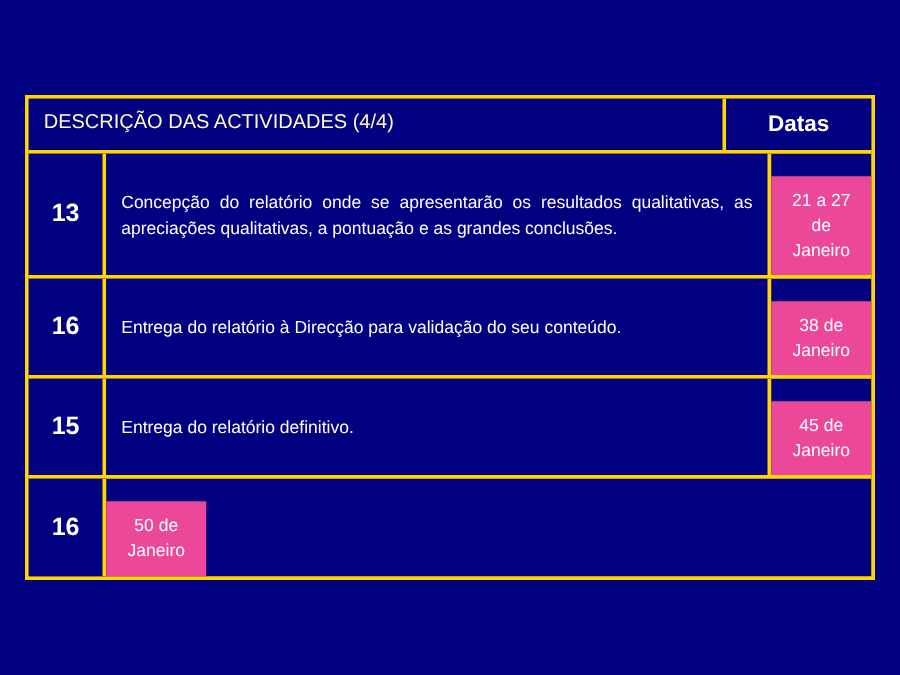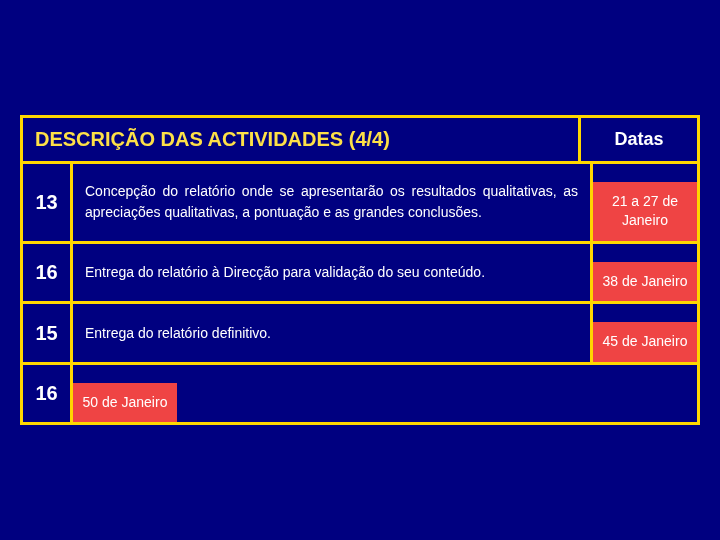--- a/index.html
+++ b/index.html
@@ -21,23 +21,23 @@
       display: flex;
       border-bottom: 3px solid #FFD700;
     }
     .header-main {
       flex: 1;
       background: #000080;
       padding: 10px 12px;
       border-right: 3px solid #FFD700;
     }
     .header-title {
-      color: #fde047;
-      font-size: 20px;
-      font-weight: bold;
+      color: #fef9c3;
+      font-size: 16px;
+      font-weight: normal;
     }
     .header-dates {
       width: 116px;
       background: #000080;
       padding: 10px 8px;
       display: flex;
       align-items: center;
       justify-content: center;
     }
     .header-dates-label {
@@ -46,21 +46,21 @@
       font-weight: bold;
     }
     .data-row {
       display: flex;
       border-bottom: 3px solid #FFD700;
     }
     .data-row:last-child {
       border-bottom: none;
     }
     .row-num {
-      width: 50px;
+      width: 62px;
       background: #000080;
       border-right: 3px solid #FFD700;
       display: flex;
       align-items: center;
       justify-content: center;
       padding: 12px 6px;
     }
     .row-num-text {
       color: #FFFFFF;
       font-size: 20px;
@@ -74,22 +74,22 @@
       display: flex;
       align-items: center;
     }
     .row-desc-text {
       color: #FFFFFF;
       font-size: 14px;
       line-height: 1.5;
       text-align: justify;
     }
     .row-date {
-      width: 104px;
-      background: #ef4444;
+      width: 80px;
+      background: #ec4899;
       padding: 10px 8px;
       display: flex;
       align-items: center;
       justify-content: center;
       margin-top: 18px;
     }
     .row-date-text {
       color: #FFFFFF;
       font-size: 14px;
       line-height: 1.4;

